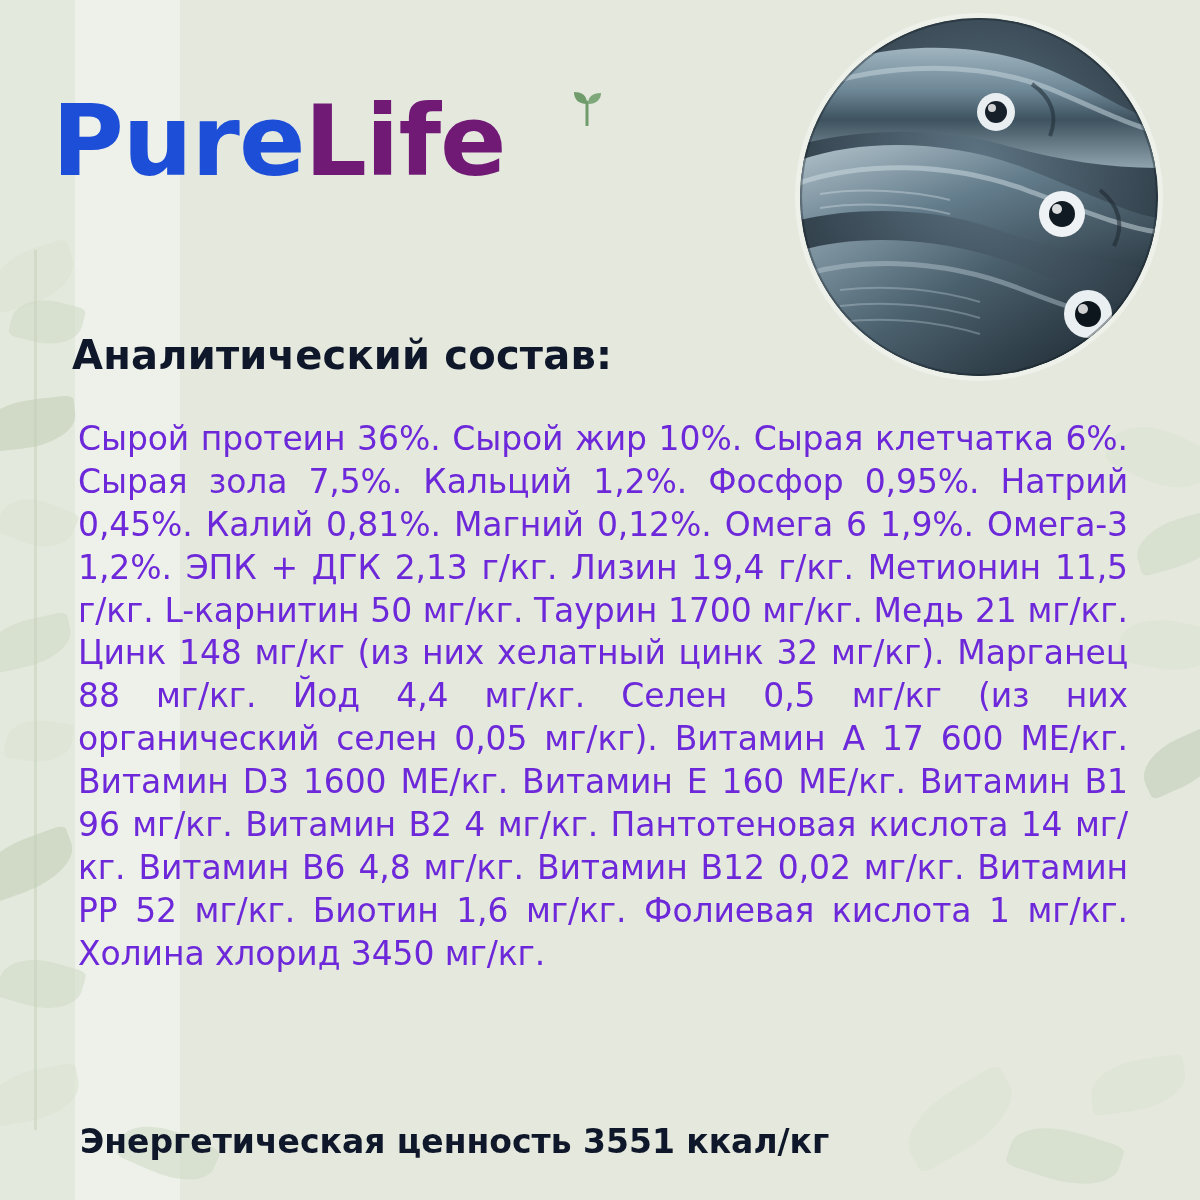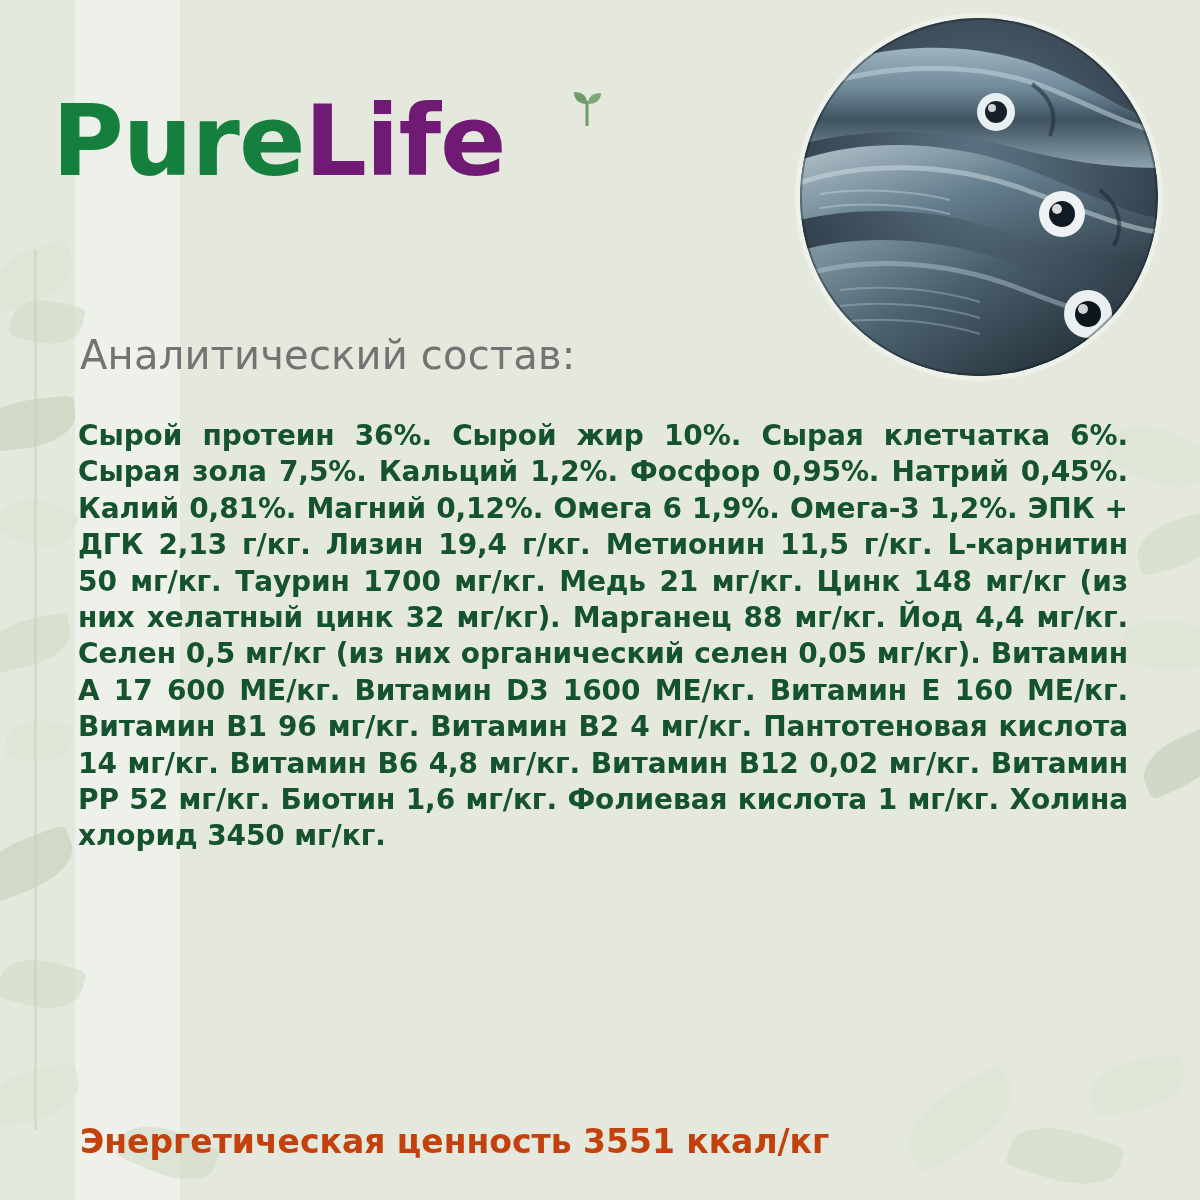--- a/index.html
+++ b/index.html
@@ -55,21 +55,21 @@
     top: 92px;
     white-space: nowrap;
     line-height: 1;
   }
   .logo-pure, .logo-life {
     font-family: "DejaVu Sans", sans-serif;
     font-size: 98px;
     font-weight: bold;
     letter-spacing: -1px;
   }
-  .logo-pure { color: #15803d; }
+  .logo-pure { color: #1d4ed8; }
   .logo-life { color: #701a75; }
   .logo-leaf {
     position: absolute;
     left: 520px;
     top: 0px;
     width: 30px;
     height: 34px;
   }
 
   
@@ -82,49 +82,49 @@
     border-radius: 50%;
     overflow: hidden;
     background: #2e3b45;
     box-shadow: 0 0 0 5px #eef1e9;
   }
   .photo svg { display: block; }
 
   
   .heading {
     position: absolute;
-    left: 80px;
+    left: 72px;
     top: 332px;
     font-size: 40px;
-    font-weight: normal;
-    color: #737373;
+    font-weight: bold;
+    color: #0f172a;
     letter-spacing: .2px;
   }
 
   .composition {
     position: absolute;
     left: 78px;
     top: 418px;
     width: 1050px;
-    font-size: 28px;
-    font-weight: bold;
+    font-size: 33px;
+    font-weight: normal;
     line-height: 1.30;
-    color: #14532d;
+    color: #6d28d9;
     text-align: justify;
     text-justify: inter-word;
     letter-spacing: -0.1px;
   }
 
   .energy {
     position: absolute;
     left: 80px;
     top: 1122px;
     font-size: 33px;
     font-weight: bold;
-    color: #c2410c;
+    color: #0f172a;
   }
 </style>
 </head>
 <body>
 
 <div id="page">
 
   <div class="band band-a"></div>
   <div class="band band-b"></div>
   <div class="band band-c"></div>

